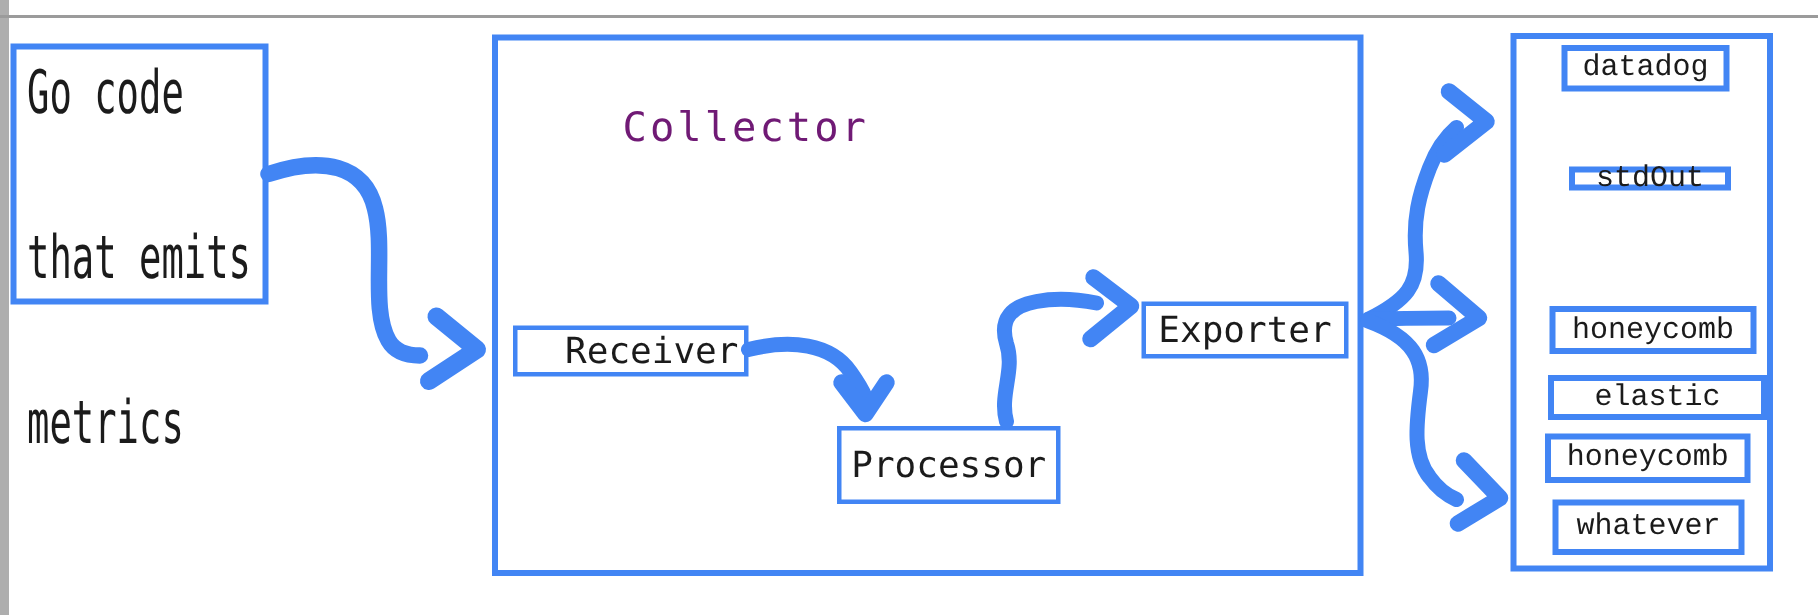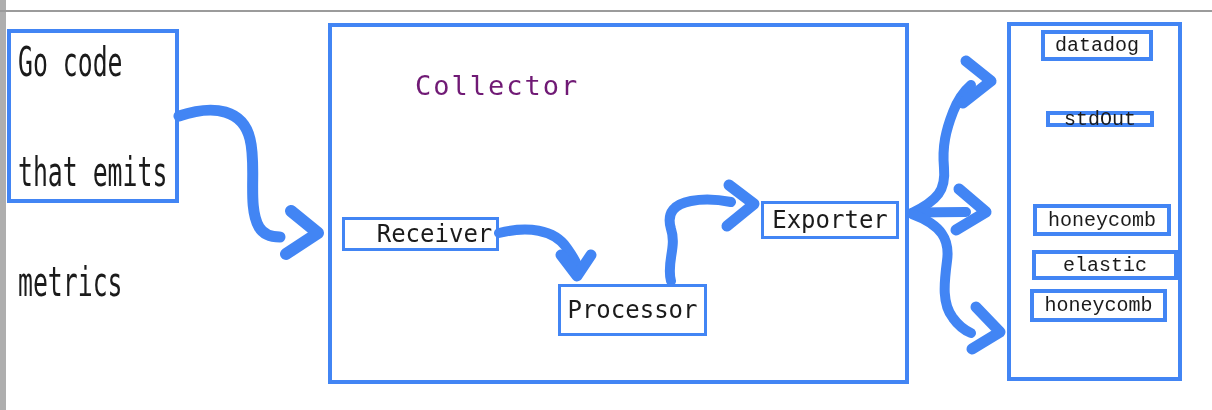--- a/index.html
+++ b/index.html
@@ -116,20 +116,23 @@
     </div>
     <div class="dest-box dest-prometheus">
       <span>honeycomb</span>
     </div>
     <div class="dest-box dest-elastic">
       <span>elastic</span>
     </div>
     <div class="dest-box dest-honeycomb">
       <span>honeycomb</span>
     </div>
+    <div class="dest-box dest-whatever">
+      <span>whatever</span>
+    </div>
   </div>
 
   <svg class="arrows" viewBox="0 0 1212 410">
 
     <g>
       <path class="shaft-heavy" d="M 179 116 C 215 104, 243 110, 250 139 C 257 166, 247 206, 259 227 C 263 234, 271 237, 280 237"></path>
       <path class="head-heavy" d="M 291 211 L 318 233 L 286 254"></path>
     </g>
 
     <g>

